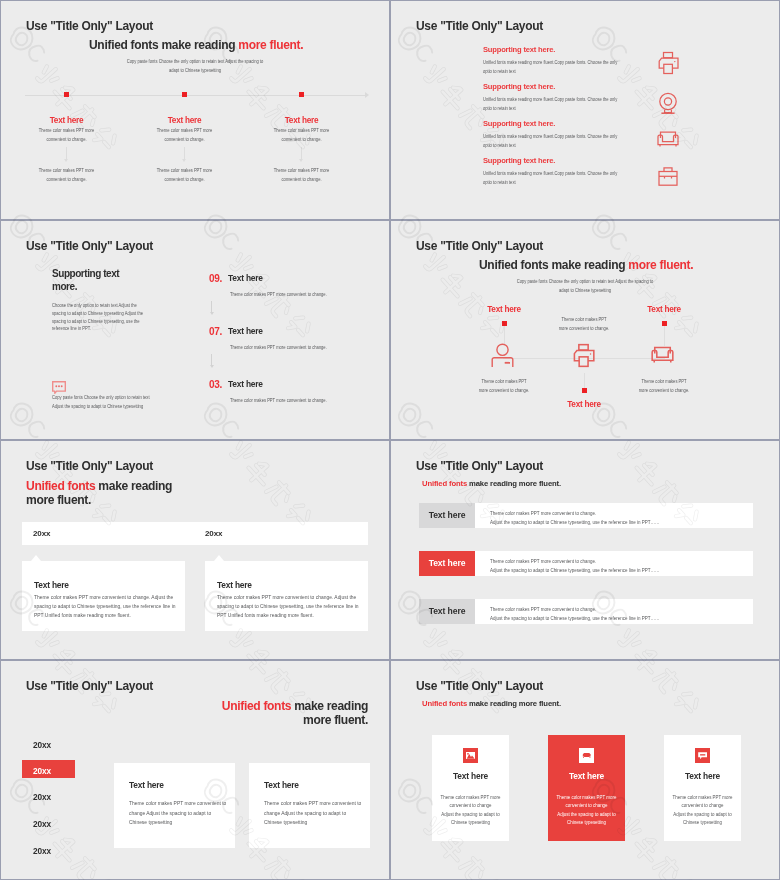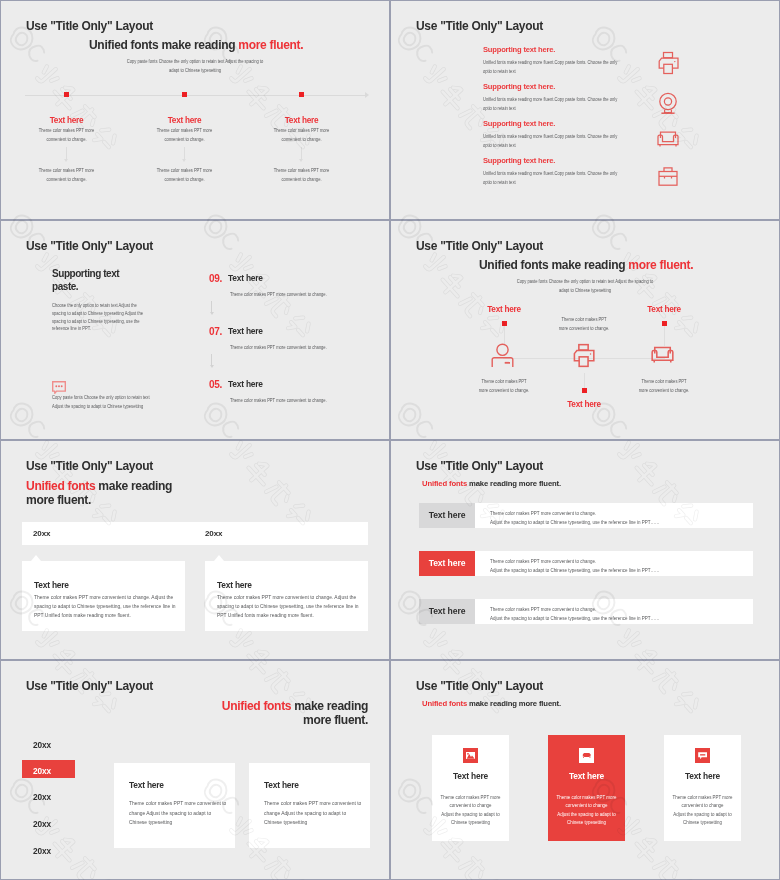--- a/index.html
+++ b/index.html
@@ -180,21 +180,21 @@
     </svg>
   </div>
  </div>
 </div>
 
 <div class="slide">
  <div class="stage">
   <div class="abs ttl" style="left:25px;top:18px;">Use "Title Only" Layout</div>
   <div class="abs" style="left:51px;top:46px;font-weight:bold;color:#2f2f2f;font-size:10px;line-height:13.4px;letter-spacing:-0.45px;">
     <div>Supporting text</div>
-    <div>paste.</div>
+    <div>more.</div>
   </div>
   <div class="abs tiny lft" style="left:51px;top:81px;width:150px;line-height:7.8px;">
     <div>Choose the only option to retain text Adjust the</div>
     <div>spacing to adapt to Chinese typesetting Adjust the</div>
     <div>spacing to adapt to Chinese typesetting, use the</div>
     <div>reference line in PPT.</div>
   </div>
 
   <div class="abs" style="left:51px;top:159px;">
     <svg width="14" height="13" viewBox="0 0 14 13" fill="none" stroke="#ef8d8b" stroke-width="1.35">
@@ -221,21 +221,21 @@
   <div class="abs" style="left:208px;top:105px;">
     <div class="abs stepnum">07.</div>
     <div class="abs steplbl">Text here</div>
     <div class="abs tiny lft" style="left:21px;top:17px;width:200px;">
             <div>Theme  color makes PPT more convenient to change.</div>
           </div>
     <div class="abs" style="left:2px;top:28px;width:1px;height:11px;background:#d2d2d2;"></div>
     <div class="abs" style="left:0.5px;top:39px;width:0;height:0;border-top:3.5px solid #d2d2d2;border-left:2.5px solid transparent;border-right:2.5px solid transparent;"></div>
   </div>
   <div class="abs" style="left:208px;top:158px;">
-    <div class="abs stepnum">05.</div>
+    <div class="abs stepnum">03.</div>
     <div class="abs steplbl">Text here</div>
     <div class="abs tiny lft" style="left:21px;top:17px;width:200px;">
             <div>Theme  color makes PPT more convenient to change.</div>
           </div>
   </div>
  </div>
 </div>
 
 <div class="slide">
  <div class="stage">

